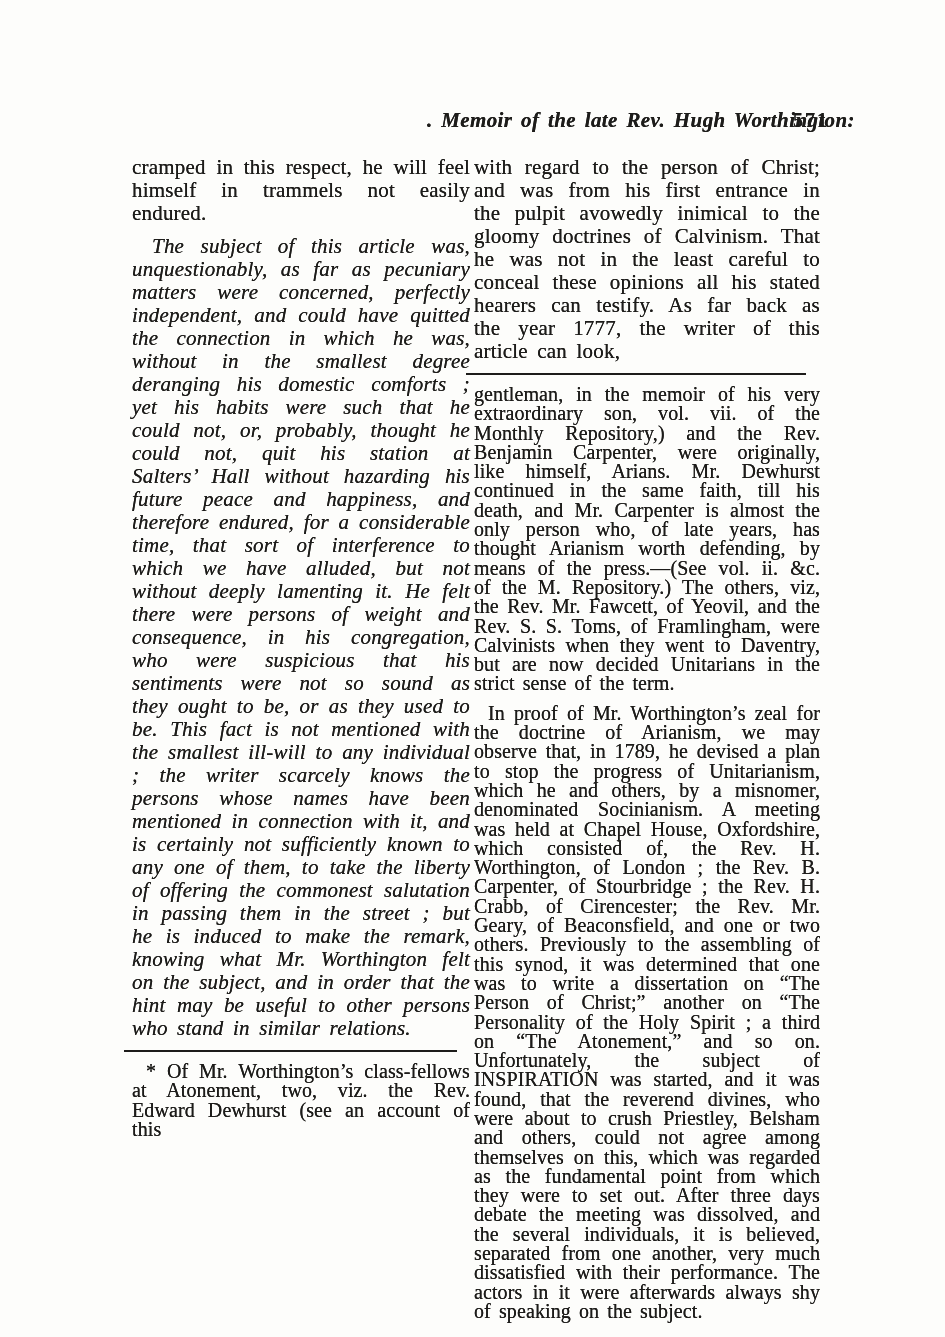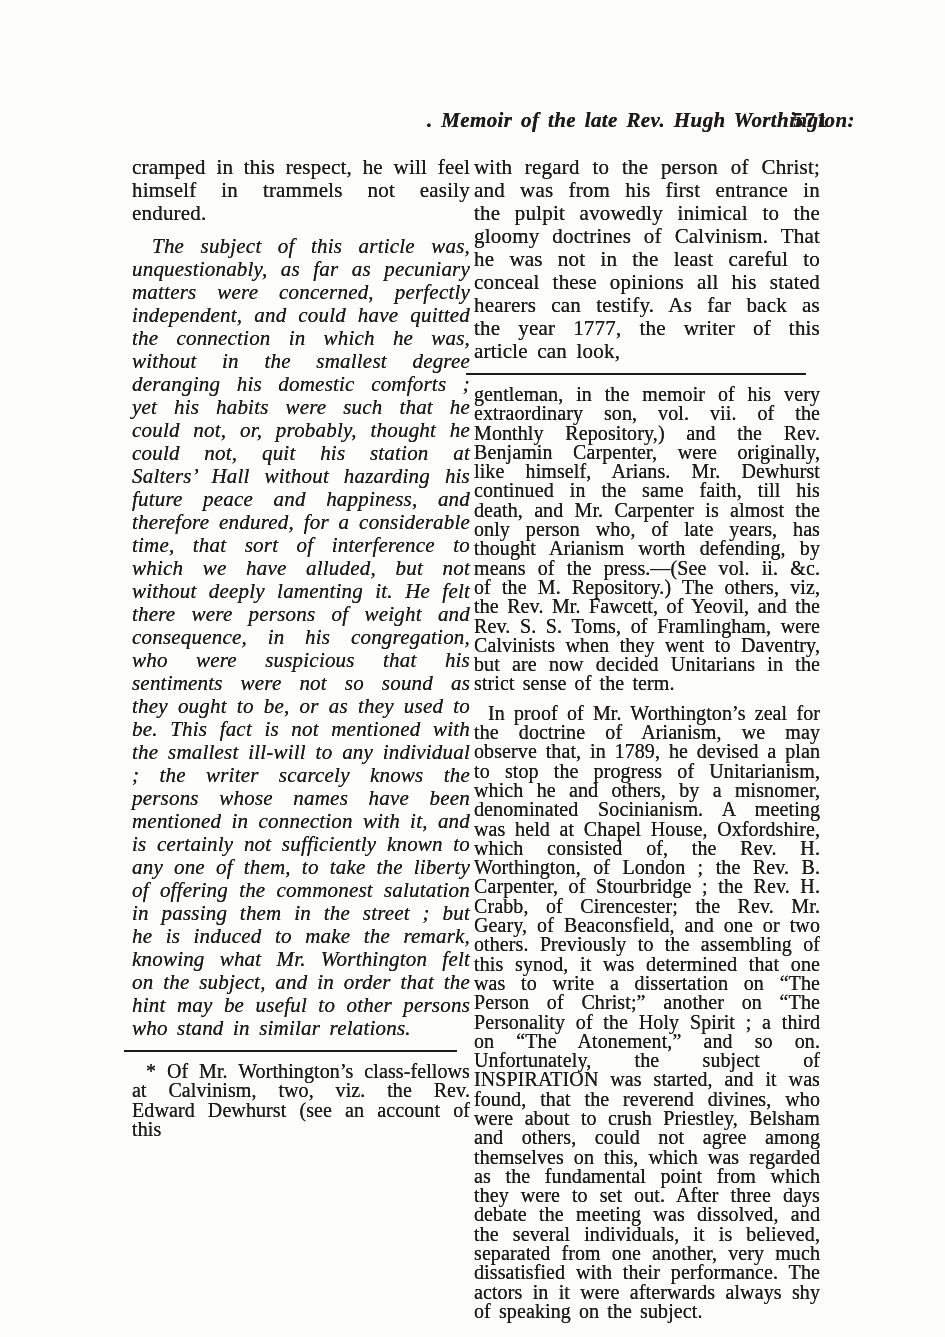--- a/index.html
+++ b/index.html
@@ -80,21 +80,21 @@
 
   <div class="running-header">
     <div class="running-title">. Memoir of the late Rev. Hugh Worthington:</div>
     <div class="folio">571</div>
   </div>
 
   <div class="column column-left">
     <p class="body-text">cramped in this respect, he will feel himself in trammels not easily endured.</p>
     <p class="body-text indent">The subject of this article was, unquestionably, as far as pecuniary matters were concerned, perfectly independent, and could have quitted the connection in which he was, without in the smallest degree deranging his domestic comforts ; yet his habits were such that he could not, or, probably, thought he could not, quit his station at Salters’ Hall without hazarding his future peace and happiness, and therefore endured, for a considerable time, that sort of interference to which we have alluded, but not without deeply lamenting it.  He felt there were persons of weight and consequence, in his congregation, who were suspicious that his sentiments were not so sound as they ought to be, or as they used to be.  This fact is not mentioned with the smallest ill-will to any individual ; the writer scarcely knows the persons whose names have been mentioned in connection with it, and is certainly not sufficiently known to any one of them, to take the liberty of offering the commonest salutation in passing them in the street ; but he is induced to make the remark, knowing what Mr. Worthington felt on the subject, and in order that the hint may be useful to other persons who stand in similar relations.</p>
     <div class="footnote-rule"></div>
-    <p class="footnote-text fn-indent">* Of Mr. Worthington’s class-fellows at Calvinism, two, viz. the Rev. Edward Dewhurst (see an account of this</p>
+    <p class="footnote-text fn-indent">* Of Mr. Worthington’s class-fellows at Atonement, two, viz. the Rev. Edward Dewhurst (see an account of this</p>
   </div>
 
   <div class="column column-right">
     <p class="body-text">with regard to the person of Christ; and was from his first entrance in the pulpit avowedly inimical to the gloomy doctrines of Calvinism. That he was not in the least careful to conceal these opinions all his stated hearers can testify.  As far back as the year 1777, the writer of this article can look,</p>
     <div class="footnote-rule"></div>
     <p class="footnote-text">gentleman, in the memoir of his very extraordinary son, vol. vii. of the Monthly Repository,) and the Rev. Benjamin Carpenter, were originally, like himself, Arians. Mr. Dewhurst continued in the same faith, till his death, and Mr. Carpenter is almost the only person who, of late years, has thought Arianism worth defending, by means of the press.—(See vol. ii. &amp;c. of the M. Repository.)  The others, viz, the Rev. Mr. Fawcett, of Yeovil, and the Rev. S. S. Toms, of Framlingham, were Calvinists when they went to Daventry, but are now decided Unitarians in the strict sense of the term.</p>
     <p class="footnote-text fn-indent">In proof of Mr. Worthington’s zeal for the doctrine of Arianism, we may observe that, in 1789, he devised a plan to stop the progress of Unitarianism, which he and others, by a misnomer, denominated Socinianism. A meeting was held at Chapel House, Oxfordshire, which consisted of, the Rev. H. Worthington, of London ; the Rev. B. Carpenter, of Stourbridge ; the Rev. H. Crabb, of Cirencester; the Rev. Mr. Geary, of Beaconsfield, and one or two others.  Previously to the assembling of this synod, it was determined that one was to write a dissertation on “The Person of Christ;” another on “The Personality of the Holy Spirit ; a third on “The Atonement,” and so on.  Unfortunately, the subject of INSPIRATION was started, and it was found, that the reverend divines, who were about to crush Priestley, Belsham and others, could not agree among themselves on this, which was regarded as the fundamental point from which they were to set out.  After three days debate the meeting was dissolved, and the several individuals, it is believed, separated from one another, very much dissatisfied with their performance. The actors in it were afterwards always shy of speaking on the subject.</p>
   </div>
 
 </div>

